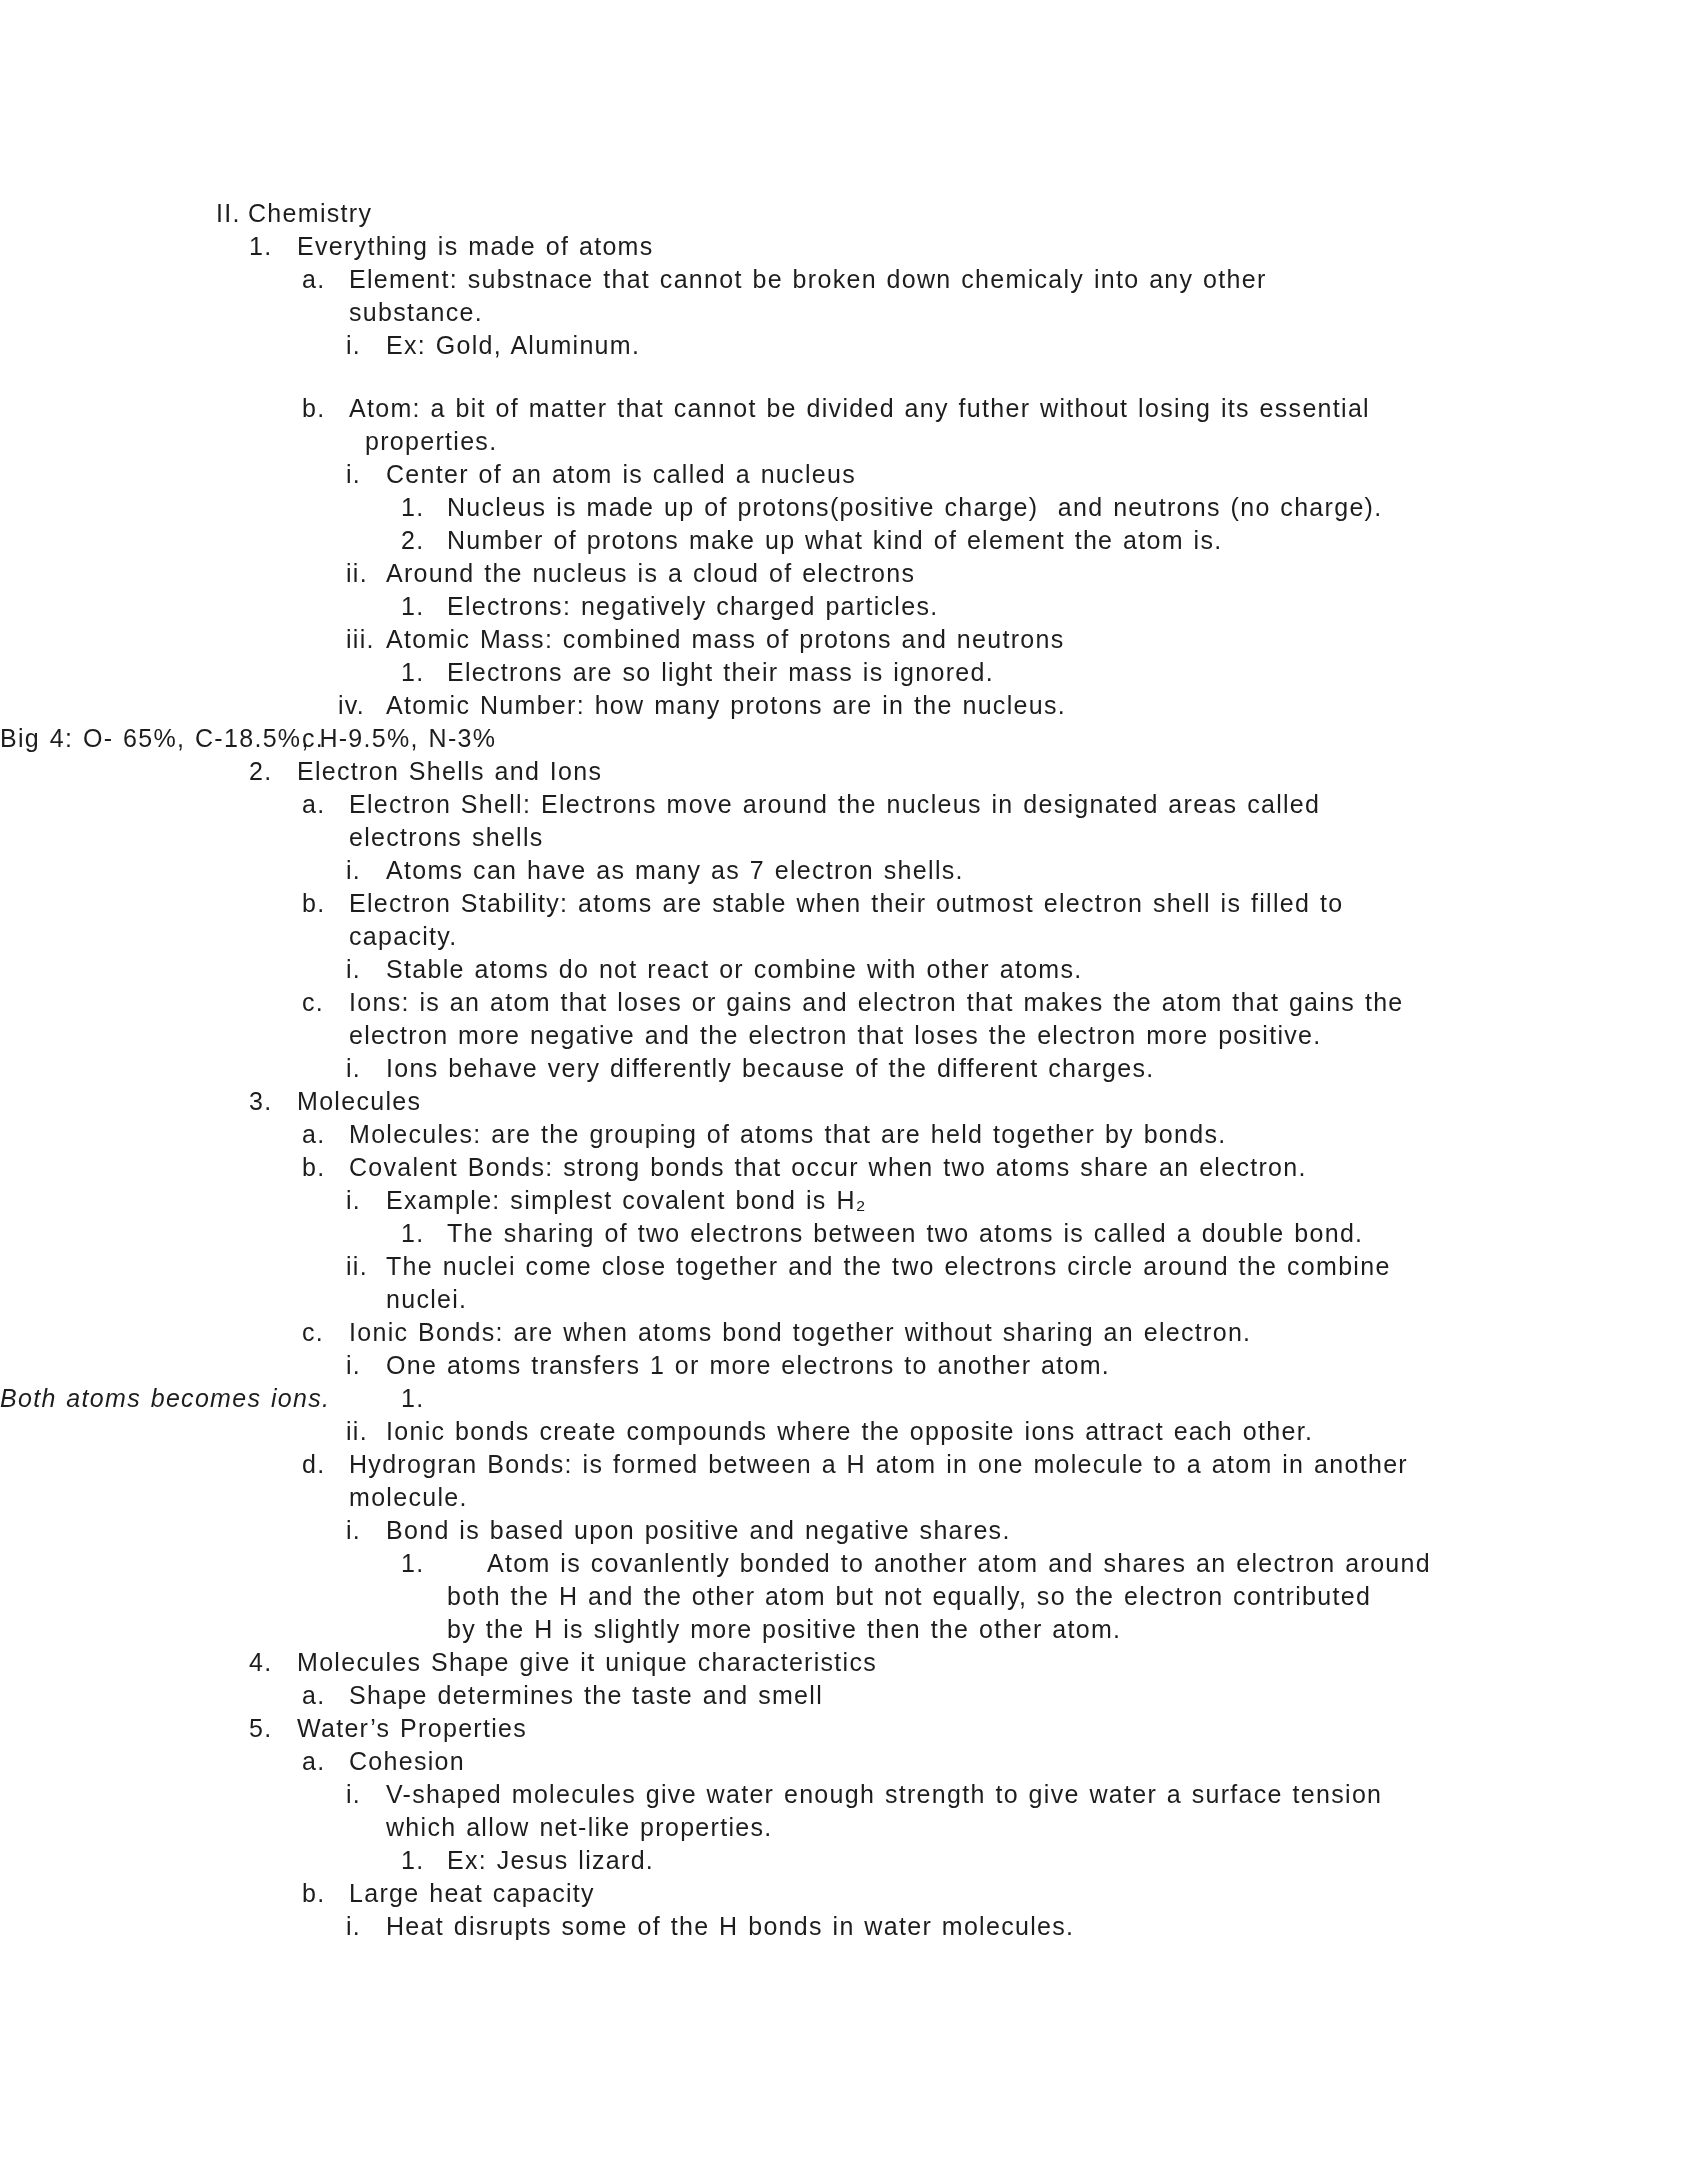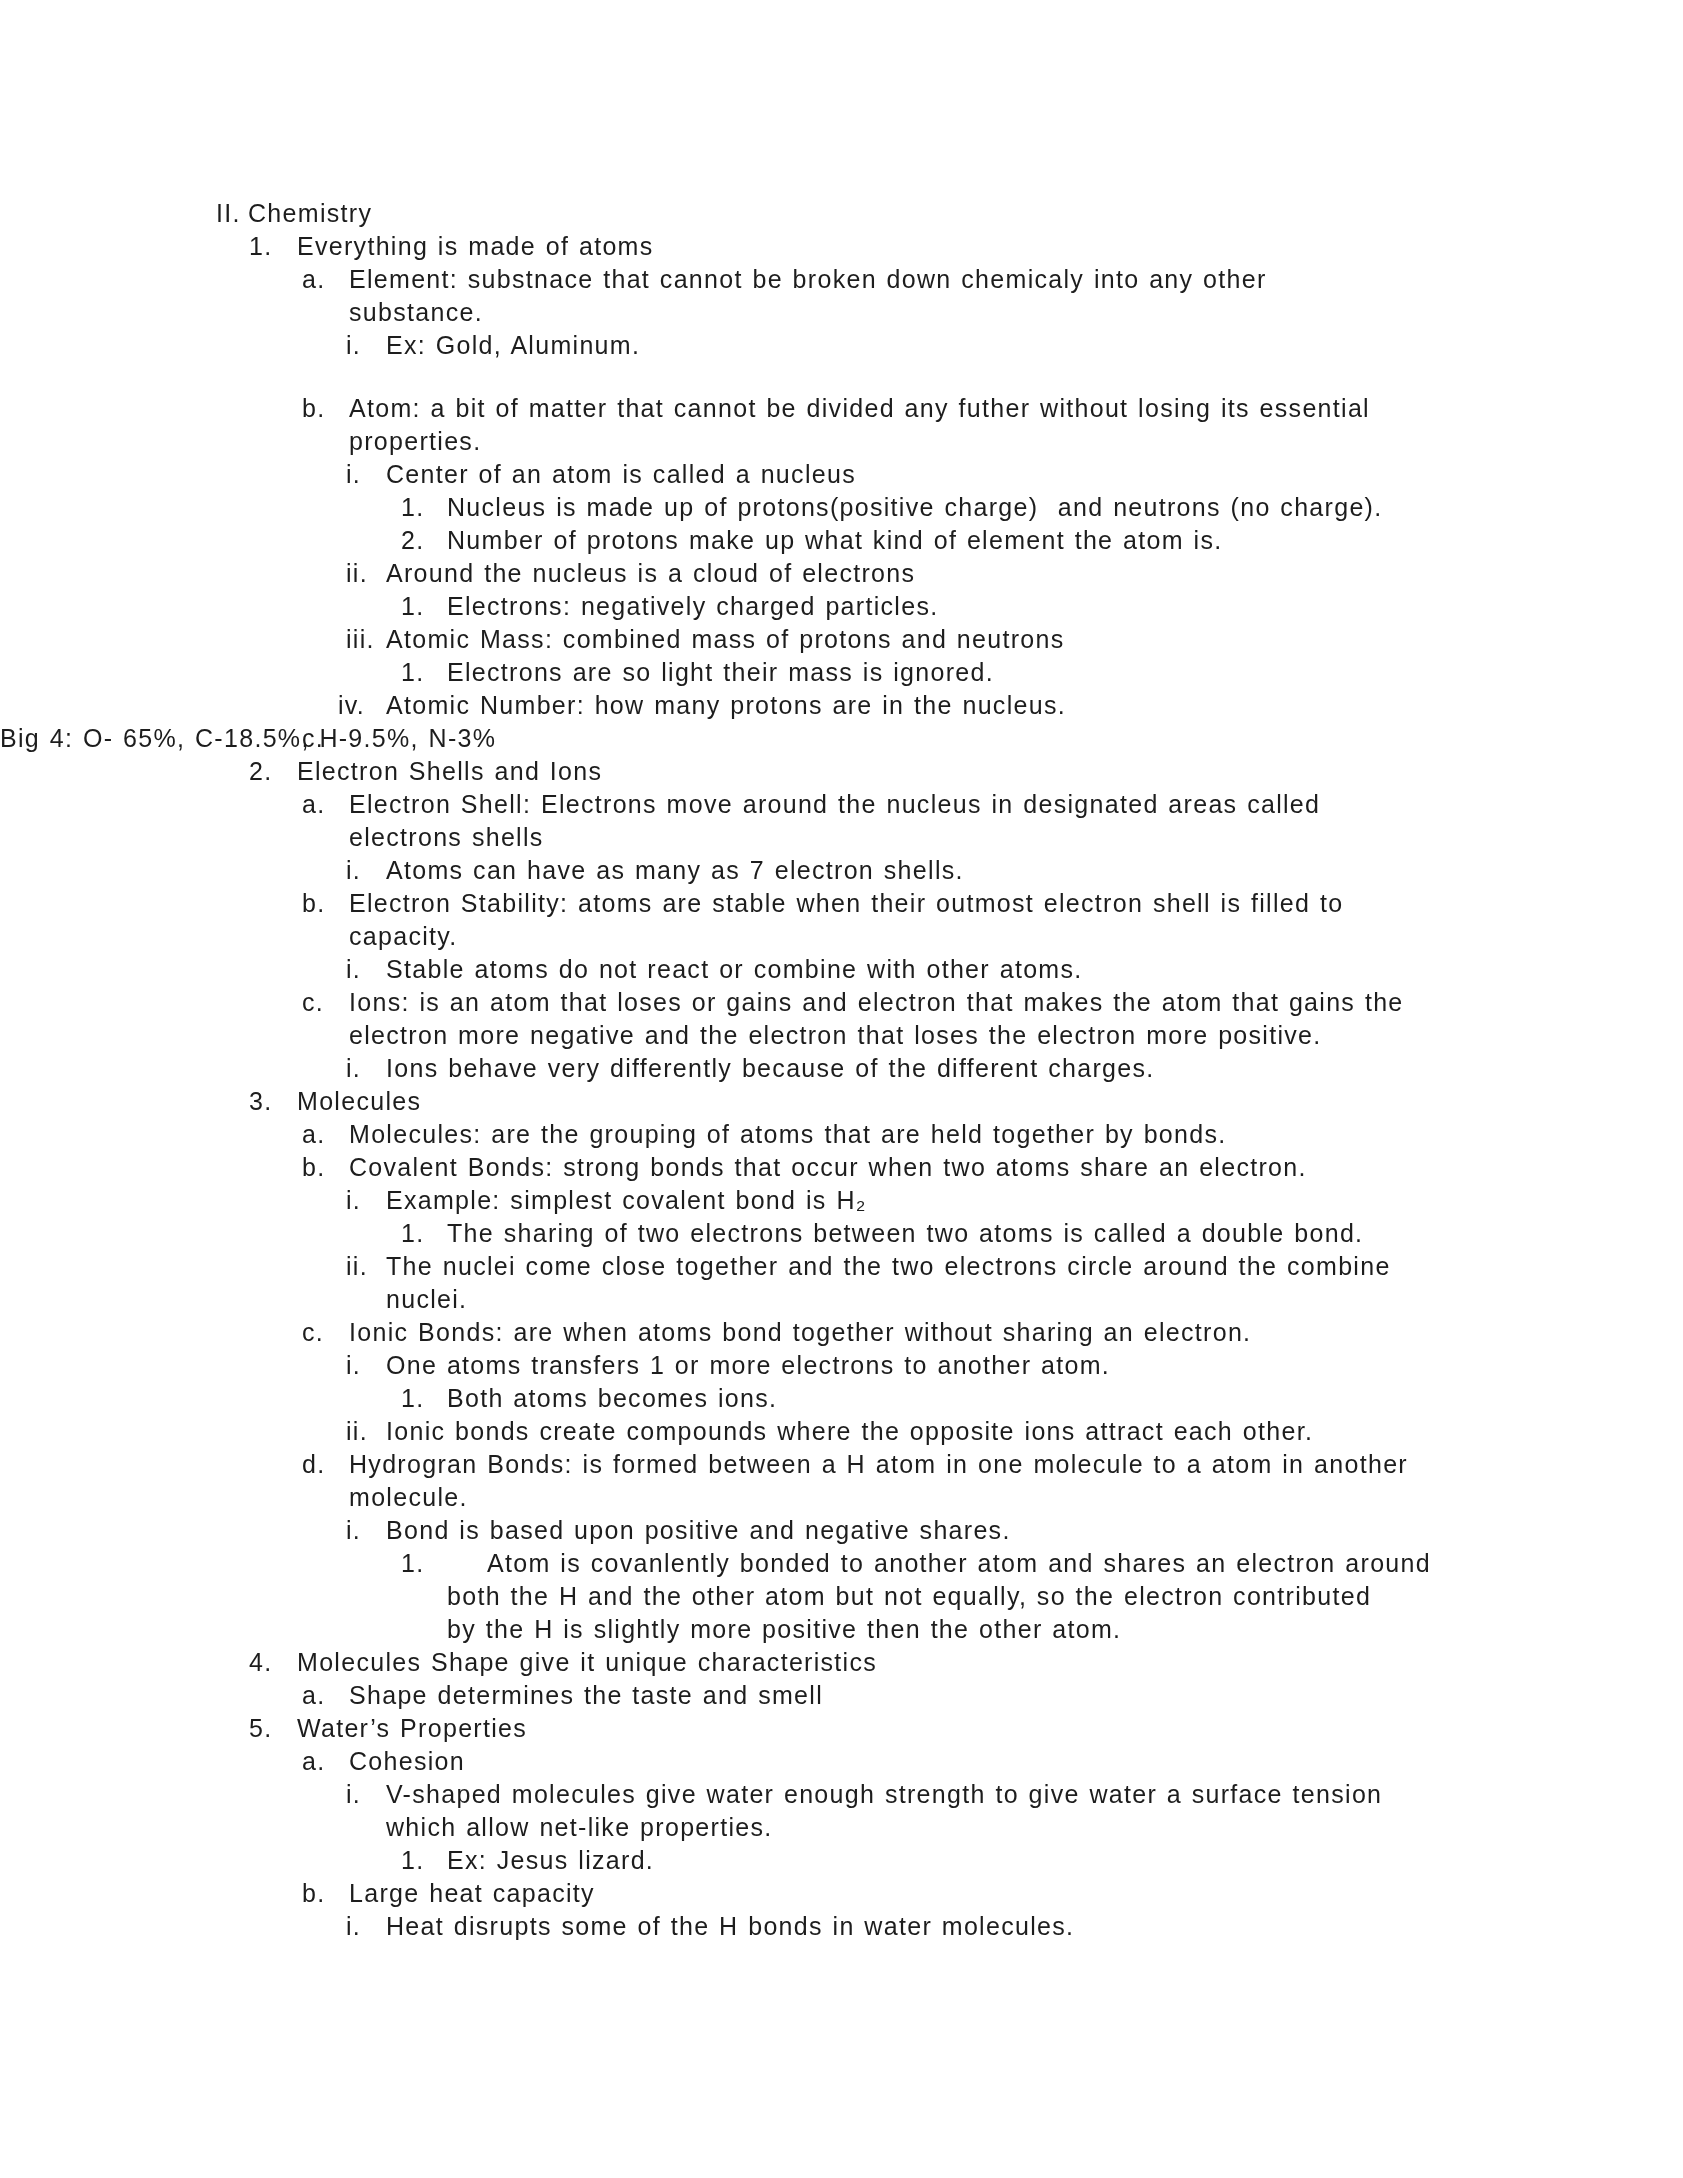--- a/index.html
+++ b/index.html
@@ -56,21 +56,21 @@
         <div class="line" style="padding-left: 349px;">Element: substnace that cannot be broken down chemicaly into any other</div>
         <div class="line" style="padding-left: 349px;">substance.</div>
       </div>
       <div class="outline-item">
         <span class="marker" style="left: 346px;">i.</span>
         <div class="line" style="padding-left: 386px;">Ex: Gold, Aluminum.</div>
       </div>
       <div class="outline-item">
         <span class="marker" style="left: 302px;">b.</span>
         <div class="line" style="padding-left: 349px; margin-top: 30px;">Atom: a bit of matter that cannot be divided any futher without losing its essential</div>
-        <div class="line" style="padding-left: 349px;">properties.</div>
+        <div class="line" style="padding-left: 349px; margin-left: 16px;">properties.</div>
       </div>
       <div class="outline-item">
         <span class="marker" style="left: 346px;">i.</span>
         <div class="line" style="padding-left: 386px;">Center of an atom is called a nucleus</div>
       </div>
       <div class="outline-item">
         <span class="marker" style="left: 401px;">1.</span>
         <div class="line" style="padding-left: 447px;">Nucleus is made up of protons(positive charge)  and neutrons (no charge).</div>
       </div>
       <div class="outline-item">
@@ -160,21 +160,21 @@
       <div class="outline-item">
         <span class="marker" style="left: 302px;">c.</span>
         <div class="line" style="padding-left: 349px;">Ionic Bonds: are when atoms bond together without sharing an electron.</div>
       </div>
       <div class="outline-item">
         <span class="marker" style="left: 346px;">i.</span>
         <div class="line" style="padding-left: 386px;">One atoms transfers 1 or more electrons to another atom.</div>
       </div>
       <div class="outline-item">
         <span class="marker" style="left: 401px;">1.</span>
-        <div class="line" style="padding-left: 447px;">Both atoms becomes ions.</div>
+        <div class="line" style=" font-style: italic;">Both atoms becomes ions.</div>
       </div>
       <div class="outline-item">
         <span class="marker" style="left: 346px;">ii.</span>
         <div class="line" style="padding-left: 386px;">Ionic bonds create compounds where the opposite ions attract each other.</div>
       </div>
       <div class="outline-item">
         <span class="marker" style="left: 302px;">d.</span>
         <div class="line" style="padding-left: 349px;">Hydrogran Bonds: is formed between a H atom in one molecule to a atom in another</div>
         <div class="line" style="padding-left: 349px;">molecule.</div>
       </div>

